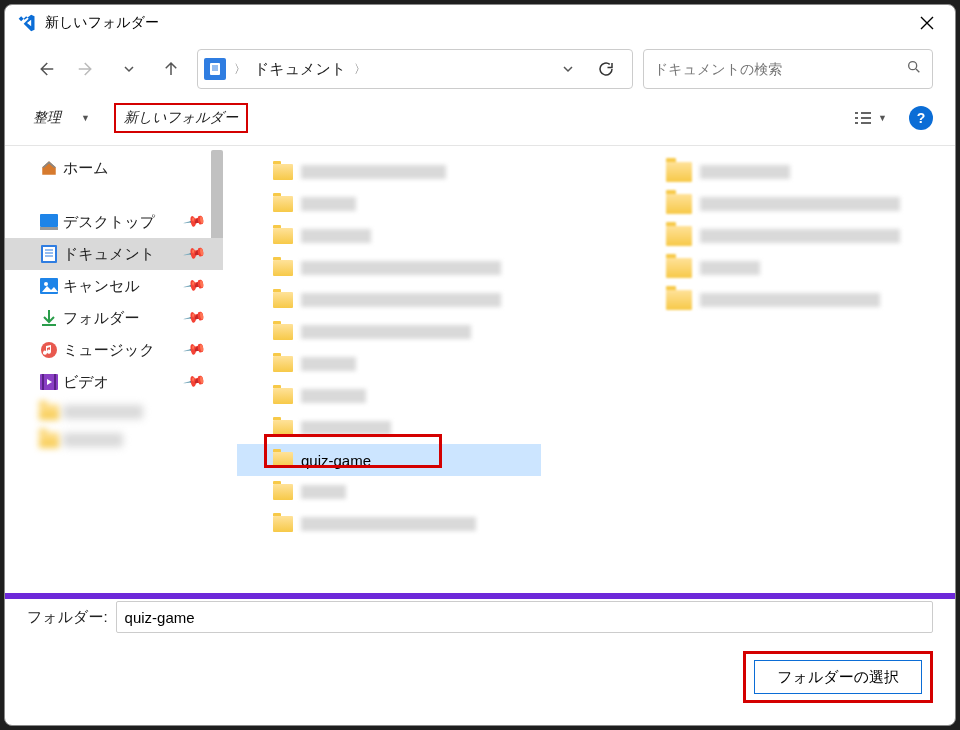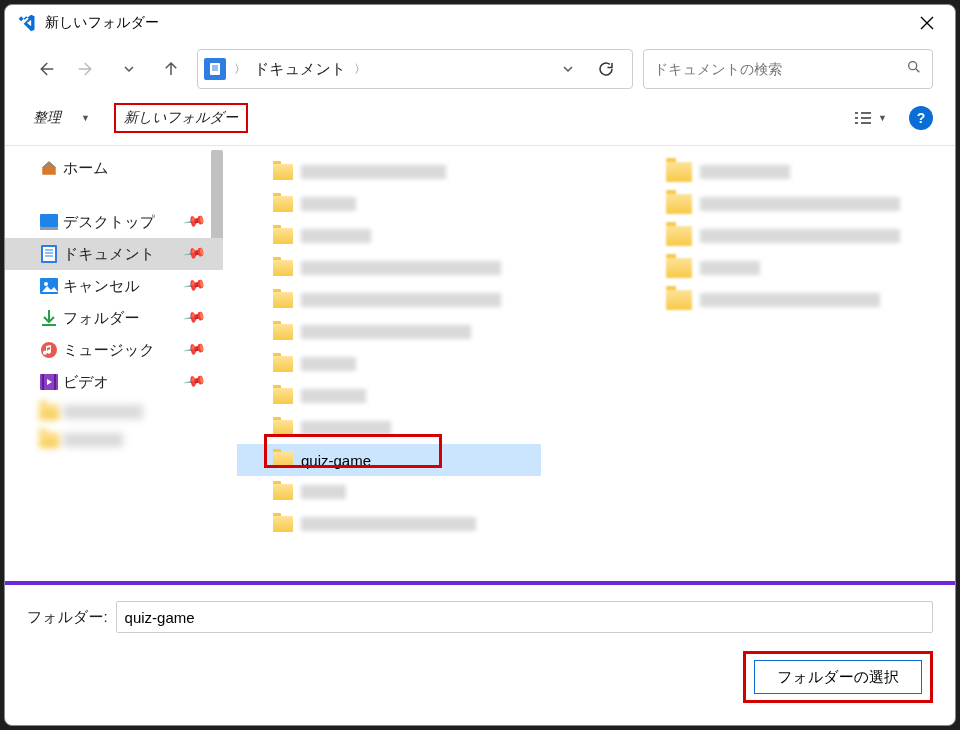--- a/index.html
+++ b/index.html
@@ -39,21 +39,21 @@
     .file-row { display:flex; align-items:center; height:32px; padding-left:50px; gap:8px; }
     .file-row.sel-row { background:#cce5ff; width:304px; margin-left:14px; padding-left:36px; }
     .sel-highlight { position:absolute; border:3px solid #d40000; left:41px; top:288px; width:178px; height:34px; pointer-events:none; }
     .folder-ico { width:20px; height:16px; background:linear-gradient(#ffe29a,#f7c948); border-radius:1px; position:relative; }
     .folder-ico:before { content:""; position:absolute; top:-3px; left:0; width:8px; height:3px; background:#f7c948; border-radius:1px 1px 0 0; }
     .blur-txt { display:inline-block; height:14px; background:#d9d9d9; filter:blur(2px); }
     .right-ghost { position:absolute; right:24px; top:10px; width:265px; }
     .ghost-row { display:flex; align-items:center; gap:8px; height:32px; }
     .folder-ico-lg { width:26px; height:20px; background:linear-gradient(#ffe29a,#f7c948); border-radius:1px; filter:blur(1px); position:relative; }
     .folder-ico-lg:before { content:""; position:absolute; top:-4px; left:0; width:10px; height:4px; background:#f7c948; border-radius:1px 1px 0 0; }
-    .footer { padding:16px 22px 22px 22px; border-top:4px solid #6d28d9; }
+    .footer { padding:2px 22px 22px 22px; border-top:6px solid #6d28d9; }
     .folder-line { display:flex; align-items:center; gap:8px; }
     .folder-lbl { font-size:15px; color:#222; }
     .folder-input { flex:1; height:32px; border:1px solid #ccc; border-radius:2px; padding:0 8px; font-size:15px; color:#000; }
     .btn-row { display:flex; justify-content:flex-end; gap:30px; margin-top:18px; }
     .btn { height:34px; padding:0 22px; font-size:15px; border:1px solid #bbb; background:#fff; display:flex; align-items:center; cursor:pointer; }
     .btn.primary { border-color:#0b6dd6; }
     .select-box { border:3.5px solid #d40000; padding:6px 8px; }
   </style>
 </head>
 <body>

